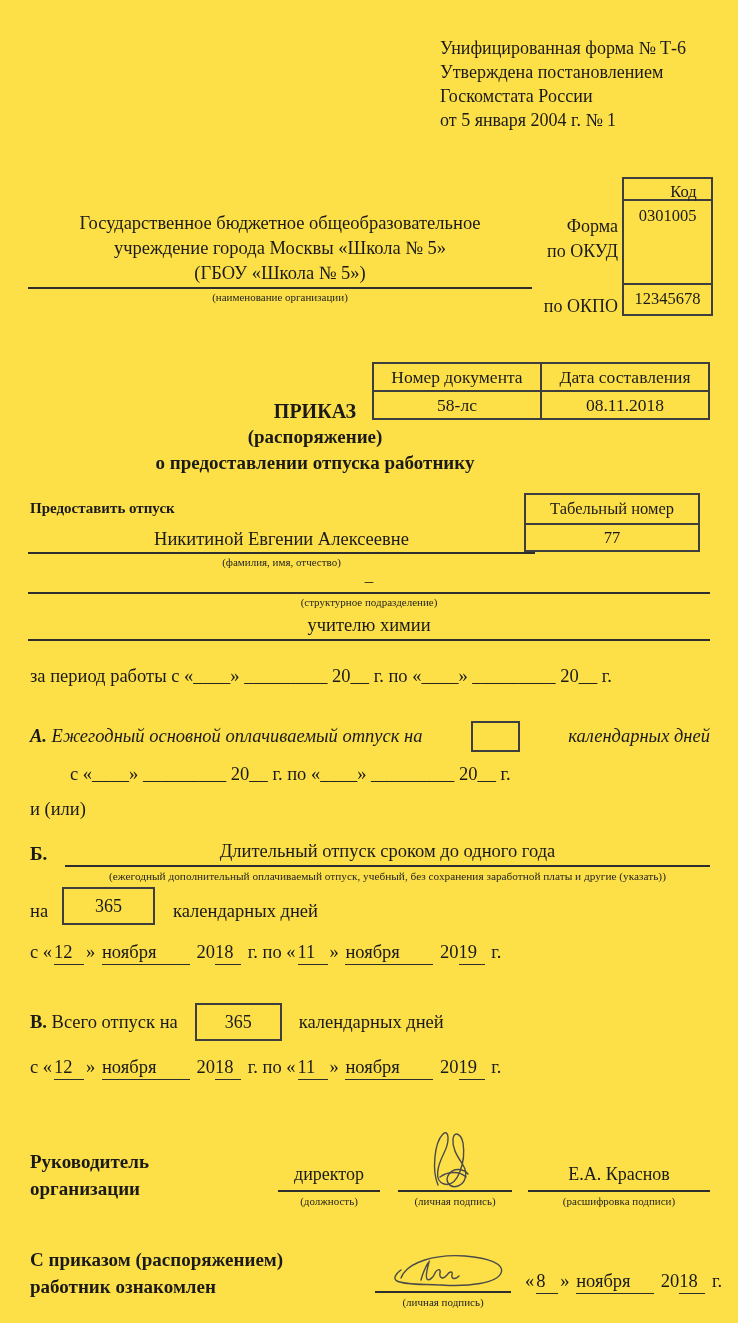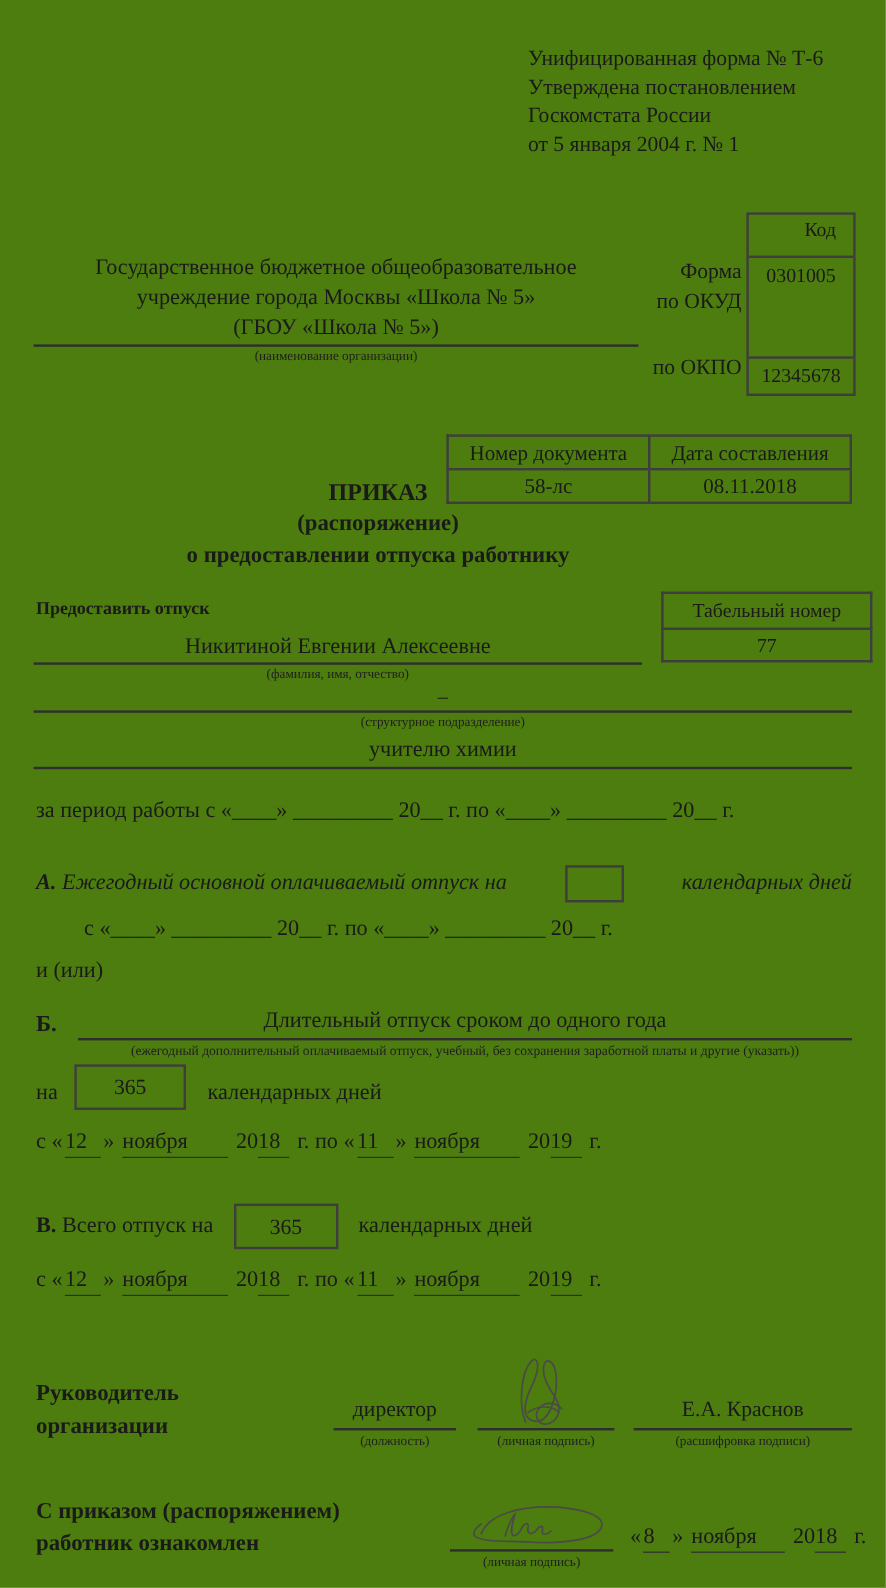--- a/index.html
+++ b/index.html
@@ -1,41 +1,41 @@
 <!DOCTYPE html>
 <html lang="ru"><head>
 <meta charset="utf-8">
 <style>
   html,body{margin:0;padding:0;}
   body{
     background:#ececec;
     font-family:"Liberation Serif","DejaVu Serif",serif;
     color:#1a1a1a;
   }
-  .page{position:relative;width:738px;height:1323px;background:#4d7c0f;overflow:hidden;}
+  .page{position:relative;width:738px;height:1323px;background:#fde047;overflow:hidden;}
   .abs{position:absolute;}
   .b{font-weight:bold;}
   .ctr{text-align:center;}
   .rt{text-align:right;}
   .fs-main{font-size:18.5px;line-height:24px;}
   .caption{font-size:11px;color:#1f1f1f;text-align:center;line-height:13px;}
   .hline{background:#2e2e2e;height:1.5px;}
   .hline2{background:#2e2e2e;height:2px;}
   
   .code-table{left:622px;top:177px;width:91px;border:2px solid #3e3e3e;box-sizing:border-box;}
   .code-cell{box-sizing:border-box;text-align:center;font-size:16.5px;}
-  .code-cell.head{height:34px;line-height:26px;padding-left:32px;}
+  .code-cell.head{height:20px;line-height:26px;padding-left:32px;}
   .code-cell.okud{height:84px;border-top:2px solid #3e3e3e;padding-top:5px;}
   .code-cell.okpo{height:31px;border-top:2px solid #3e3e3e;line-height:28px;}
   
   table.grid{border-collapse:collapse;position:absolute;}
   table.grid td{border:2px solid #3e3e3e;text-align:center;vertical-align:middle;padding:0 12px;box-sizing:border-box;}
   .doc-table{left:372px;top:362px;}
   .doc-table td{width:168px;height:28px;font-size:17.5px;}
-  .tab-table{left:551px;top:493px;}
+  .tab-table{left:524px;top:493px;}
   .tab-table td{width:174px;font-size:16.5px;}
   .tab-table .r1{height:30px;}
   .tab-table .r2{height:27px;}
   
   .daybox{border:2px solid #3e3e3e;box-sizing:border-box;display:flex;align-items:center;justify-content:center;font-size:18px;background:transparent;}
   
   .uv{display:inline-block;border-bottom:1.5px solid #2e2e2e;text-align:left;margin:0 2px;font-family:Liberation Serif, serif;}
   .uv.day{min-width:30px;}
   .uv.mon{min-width:88px;}
   .uv.yr{min-width:26px;margin-left:0;}

